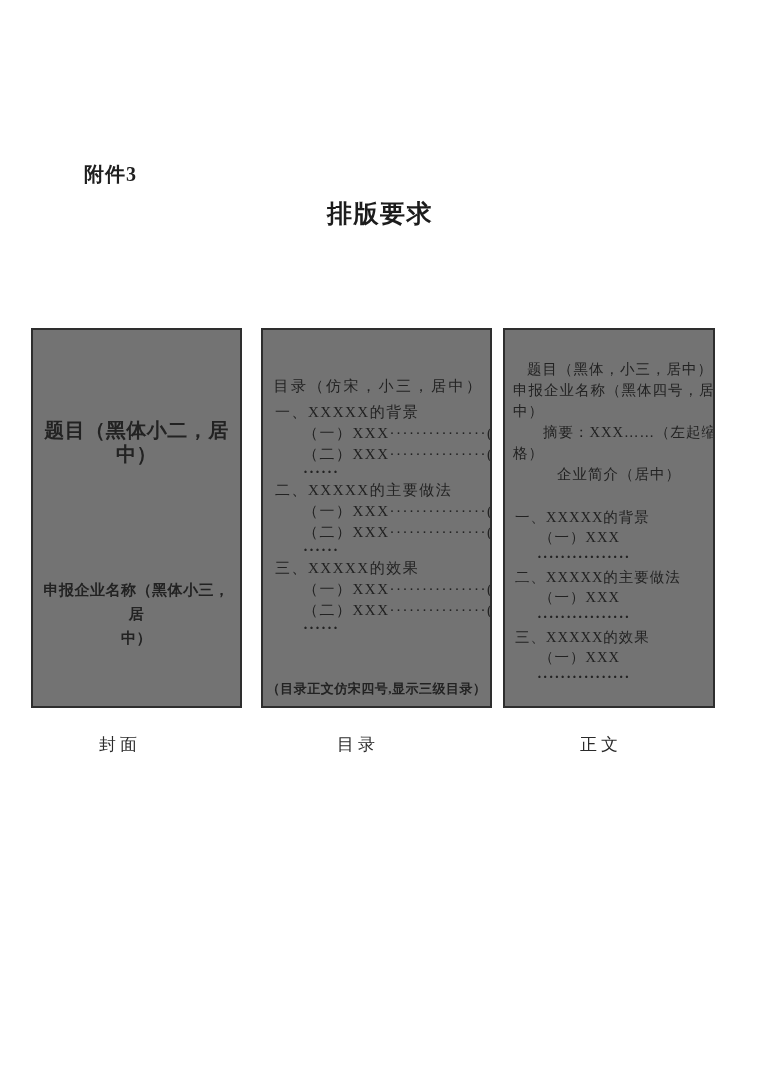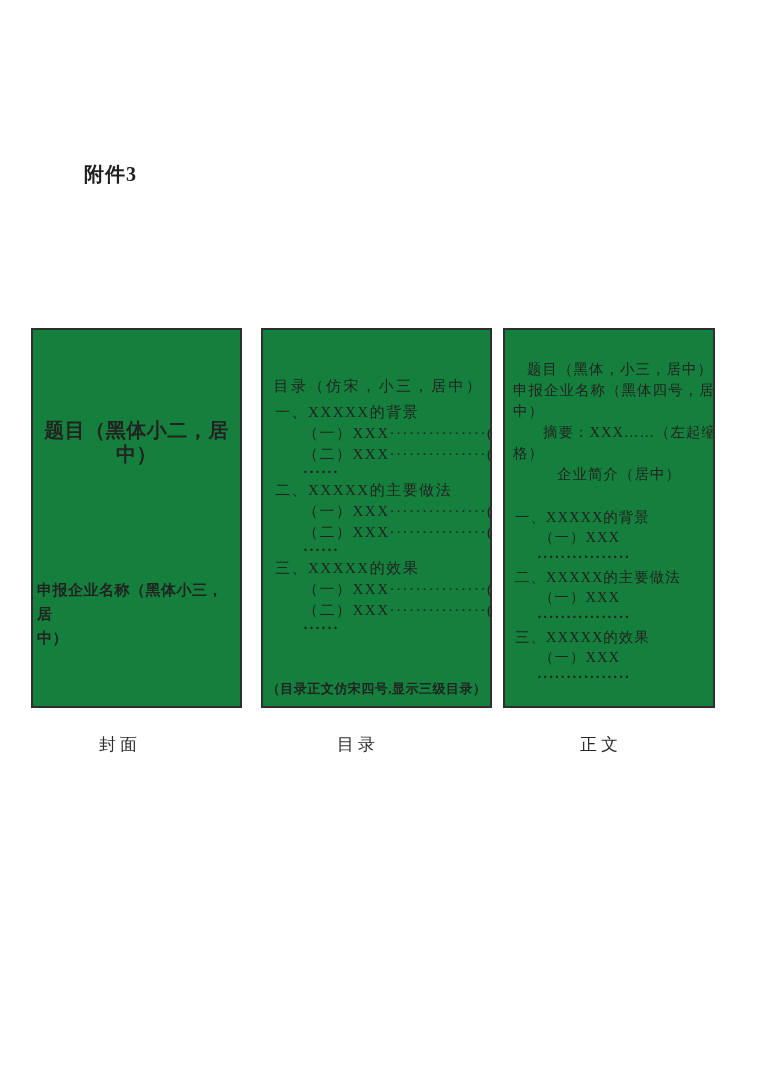--- a/index.html
+++ b/index.html
@@ -15,33 +15,33 @@
     position:absolute;left:84px;top:161px;
     font-size:20px;font-weight:bold;letter-spacing:1px;color:#1e1e1e;
   }
   .doc-title{
     position:absolute;left:0;right:0;top:195px;text-align:center;
     font-size:25px;font-weight:bold;letter-spacing:1.5px;line-height:36px;color:#1c1c1c;
   }
 
   .panel{
     position:absolute;top:328px;height:380px;box-sizing:border-box;
-    background:#15803d;border:2px solid #2e2e2e;overflow:hidden;
+    background:#737373;border:2px solid #2e2e2e;overflow:hidden;
   }
   .panel-cover{left:31px;width:211px;}
   .panel-toc{left:261px;width:231px;}
   .panel-body{left:503px;width:212px;}
 
   
   .cover-title{
     position:absolute;top:88px;left:2px;right:2px;text-align:center;
     font-size:20px;font-weight:bold;letter-spacing:0.5px;line-height:24px;color:#222;
   }
   .cover-company{
-    position:absolute;top:248px;left:4px;right:4px;
+    position:absolute;top:248px;left:4px;right:4px;text-align:center;
     font-size:15px;font-weight:bold;letter-spacing:0.5px;line-height:24px;color:#222;
   }
 
   
   .panel-toc .inner{padding:46px 6px 0 10px;font-size:15px;letter-spacing:1.5px;line-height:21px;color:#222;}
   .toc-header{text-align:center;letter-spacing:2.5px;margin-bottom:5px;white-space:nowrap;}
   .toc-heading{padding-left:2px;white-space:nowrap;}
   .toc-entry{padding-left:30px;white-space:nowrap;}
   .toc-more{padding-left:30px;line-height:15px;letter-spacing:1px;font-weight:bold;}
   .toc-footnote{
@@ -75,20 +75,21 @@
   }
 </style>
 </head>
 <body>
 
 <div class="page">
 
   <div class="attachment f-serif">附件3</div>
 
   <div class="doc-title f-sans">
+    <div>排版要求</div>
   </div>
 
   <div class="panel panel-cover">
     <div class="cover-title f-sans">题目（黑体小二，居中）</div>
     <div class="cover-company f-sans">
       <div>申报企业名称（黑体小三，居</div>
       <div>中）</div>
     </div>
   </div>
 

